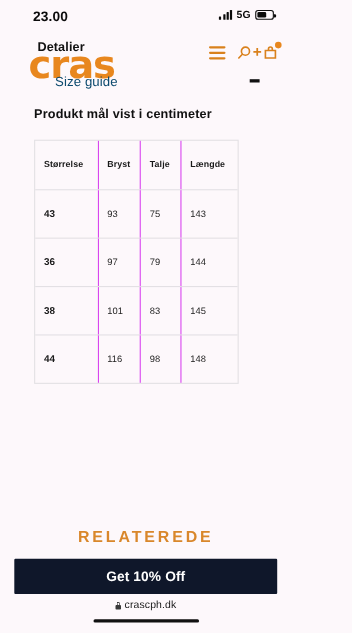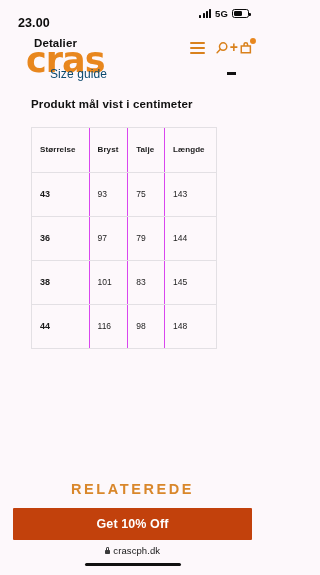--- a/index.html
+++ b/index.html
@@ -6,22 +6,22 @@
   html,body { width:265px; height:575px; overflow:hidden; }
   body {
     font-family:"Liberation Sans", sans-serif;
     background:#FDF8FB;
     position:relative;
   }
 
   
   .statusbar {
     height:30px; width:100%;
-    display:flex; align-items:flex-end;
-    padding:0 18px 0 18px;
+    display:flex; align-items:center;
+    padding:0 18px 0 30px;
     position:relative;
   }
   .status-time {
     font-size:12.5px; font-weight:700; color:#0b0b0b;
     letter-spacing:.1px;
   }
   .status-right {
     position:absolute; right:16px; top:8px;
     display:flex; align-items:center; gap:4px;
   }
@@ -128,21 +128,21 @@
     position:absolute; left:0; right:0; top:481px;
     text-align:center;
     font-size:14.5px; font-weight:700;
     color:#D9872B; letter-spacing:2.6px;
   }
 
   
   .promo {
     position:absolute; left:13px; top:508px;
     width:239px; height:32px;
-    background:#c2410c;
+    background:#0f172a;
     display:flex; align-items:center; justify-content:center;
     border-radius:1px;
   }
   .promo span {
     color:#fff; font-size:12.5px; font-weight:700; letter-spacing:.1px;
   }
 
   
   .browserbar {
     position:absolute; left:0; right:0; top:543px; height:32px;

